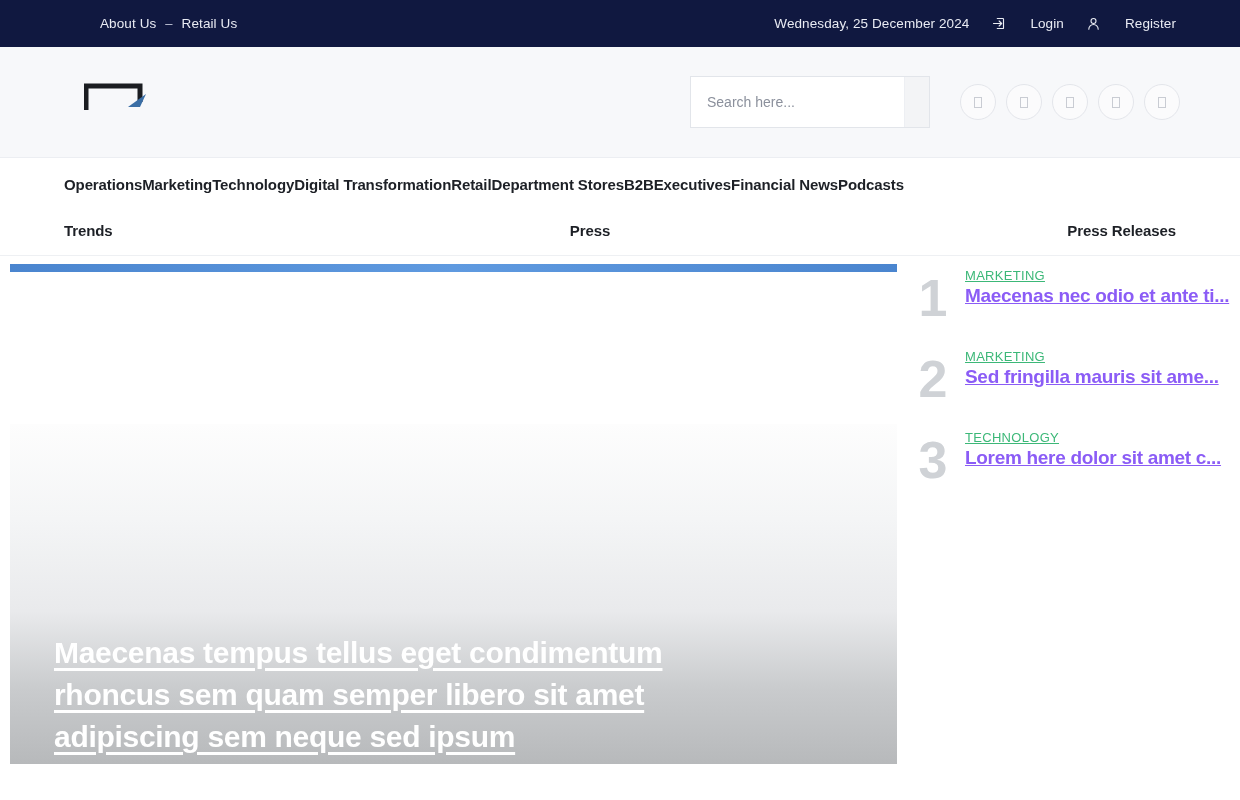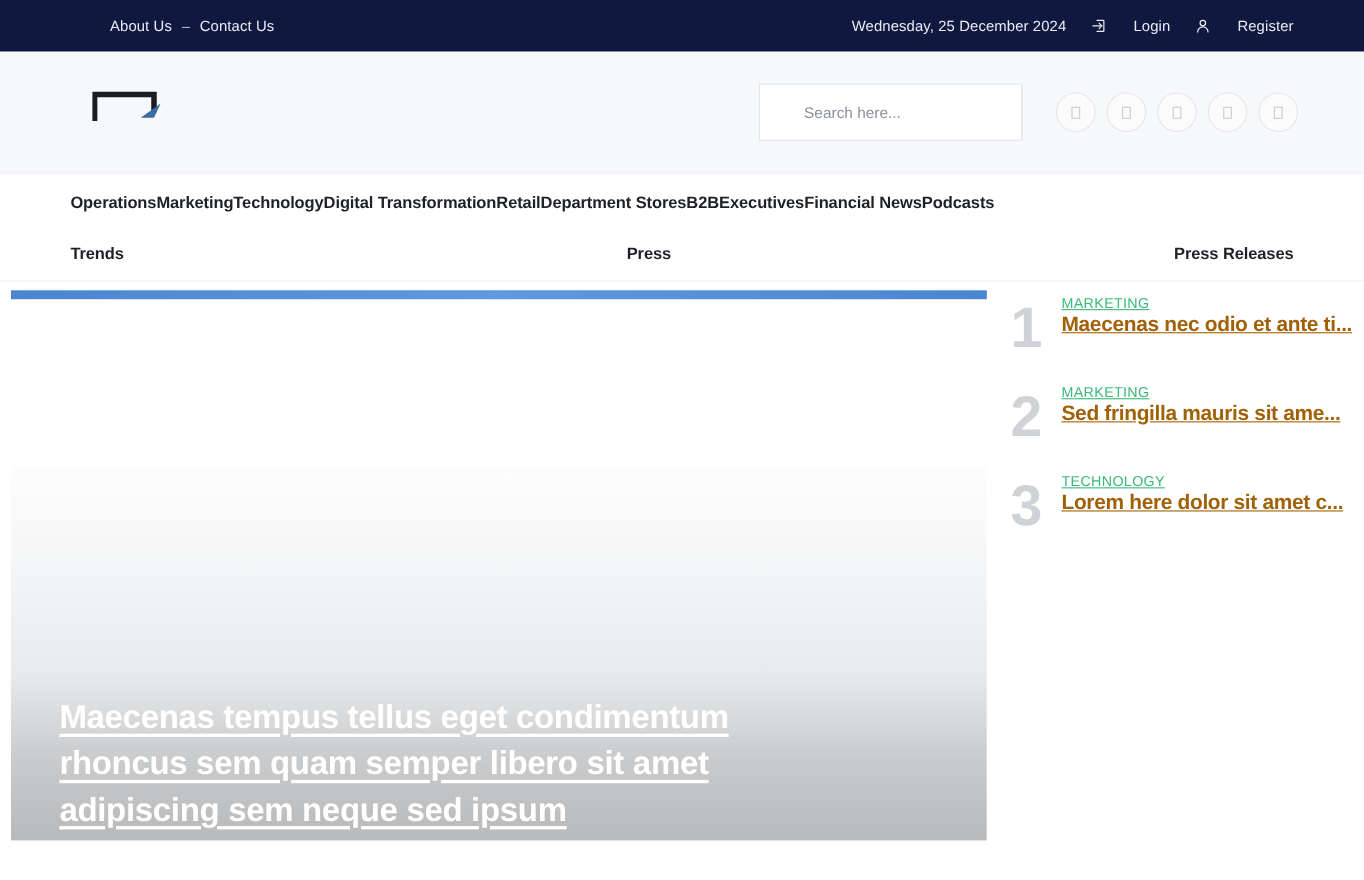--- a/index.html
+++ b/index.html
@@ -50,21 +50,20 @@
 
   .header-right { display: flex; align-items: center; gap: 30px; }
 
   .searchbox {
     width: 240px;
     height: 52px;
     border: 1px solid #e2e5ea;
     background: #ffffff;
     display: flex;
     align-items: stretch;
-    padding-left: 24px;
   }
   .searchbox input {
     flex: 1;
     border: none;
     outline: none;
     background: transparent;
     padding: 0 16px;
     font-size: 14px;
     color: #4b5160;
     font-family: "Liberation Sans", sans-serif;
@@ -195,33 +194,33 @@
     font-weight: normal;
     letter-spacing: .3px;
     margin-bottom: 2px;
     cursor: pointer;
   }
   .trend-title {
     display: block;
     font-size: 19px;
     font-weight: bold;
     line-height: 22px;
-    color: #a16207;
+    color: #8b5cf6;
     letter-spacing: -.3px;
     cursor: pointer;
   }
 </style>
 </head>
 <body>
 
 <div class="topbar">
   <div class="topbar-left">
     <a href="#">About Us</a>
     <span class="topbar-sep">–</span>
-    <a href="#">Contact Us</a>
+    <a href="#">Retail Us</a>
   </div>
   <div class="topbar-right">
     <span class="topdate">Wednesday, 25 December 2024</span>
     <a href="#" class="authlink">
       <span>
         <svg width="15" height="15" viewBox="0 0 24 24" fill="none" stroke="#e9ebf3" stroke-width="1.8" stroke-linecap="round" stroke-linejoin="round">
           <path d="M10 4H19a1 1 0 0 1 1 1v14a1 1 0 0 1-1 1h-9"></path>
           <polyline points="13 16 17 12 13 8"></polyline>
           <line x1="17" y1="12" x2="4" y2="12"></line>
         </svg>

